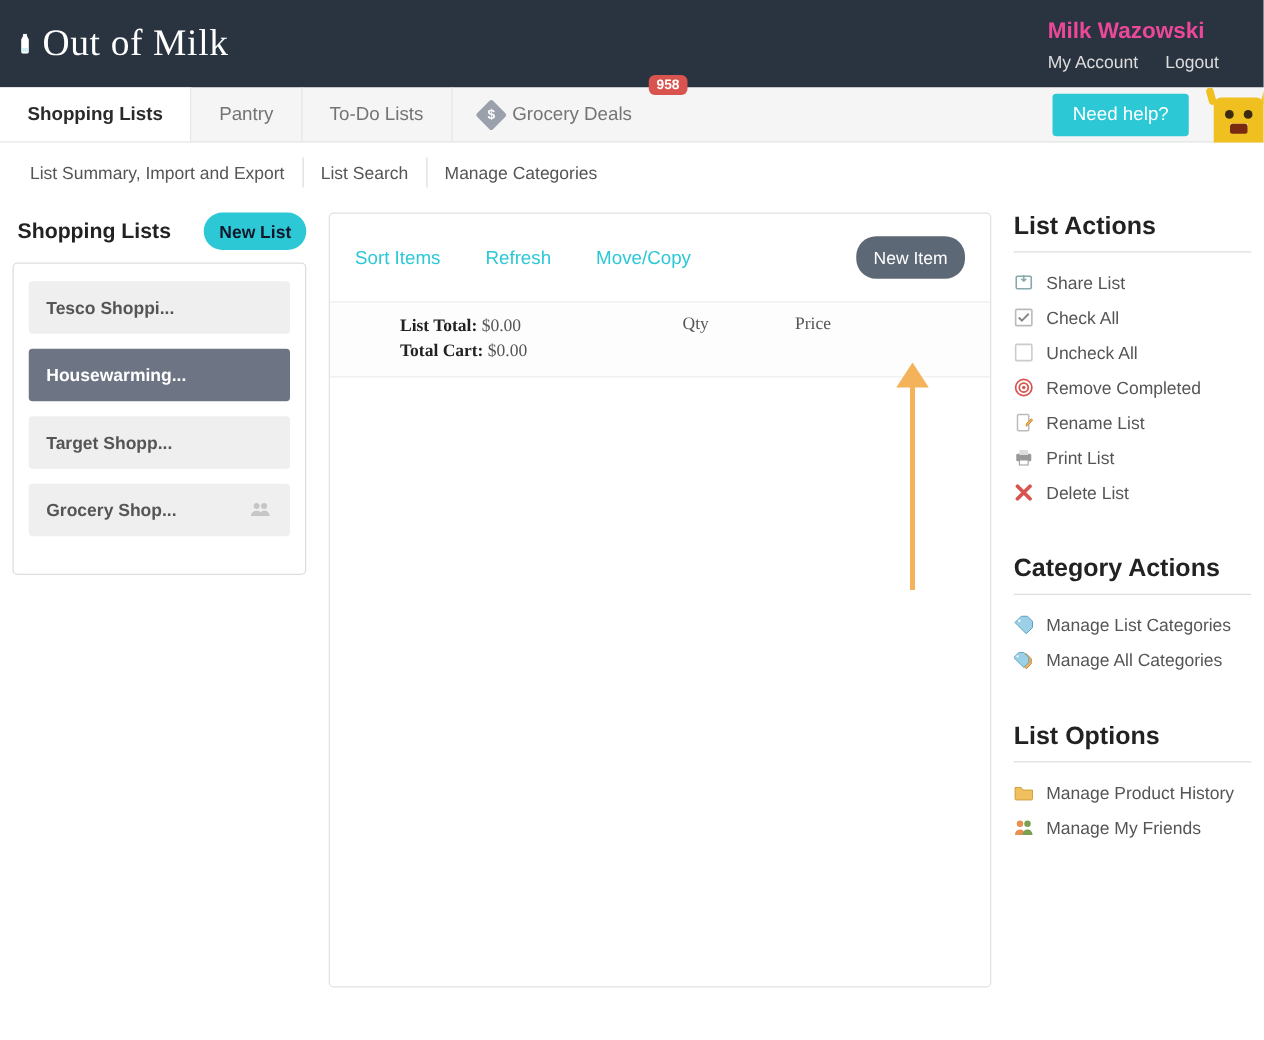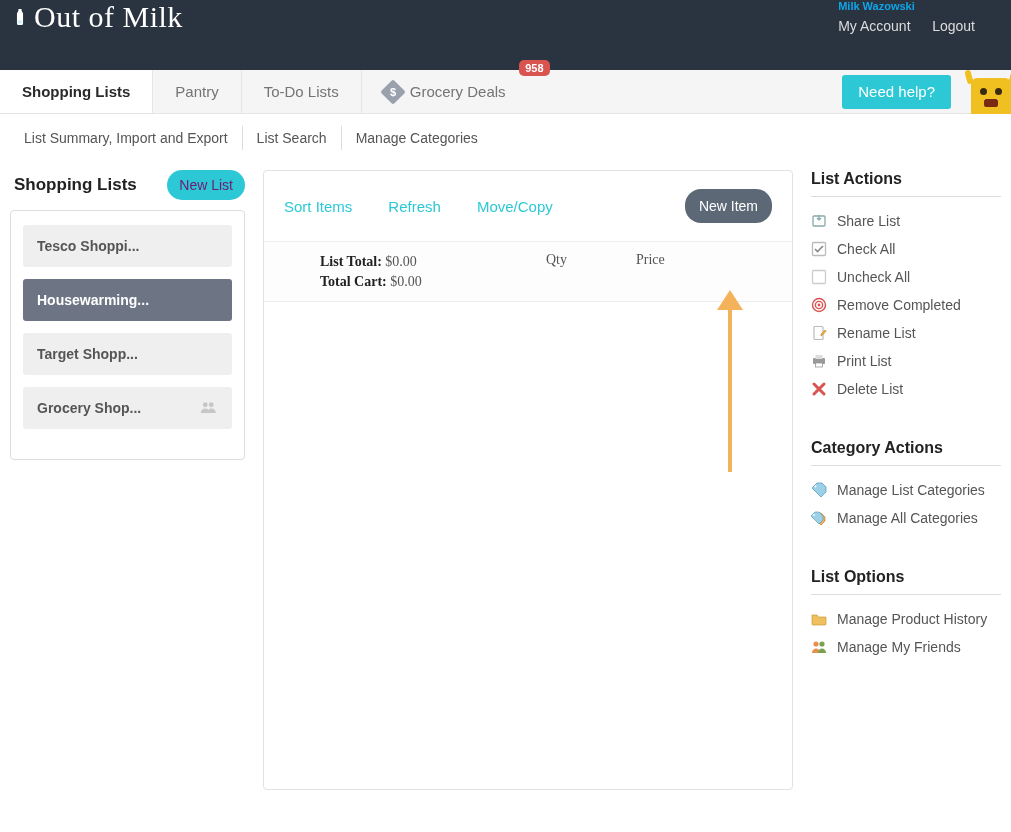--- a/index.html
+++ b/index.html
@@ -1,25 +1,25 @@
 <!DOCTYPE html>
 <html><head>
 <meta charset="utf-8">
 <style>
   * { box-sizing: border-box; margin: 0; padding: 0; }
   body { font-family: "Helvetica Neue", Helvetica, Arial, sans-serif; font-size: 14px; color: #333; background: #fff; width: 1011px; }
   a { text-decoration: none; }
 
   
-  .topbar { background: #2a3340; height: 70px; display: flex; align-items: flex-start; justify-content: space-between; padding: 0 18px 0 12px; }
+  .topbar { background: #2a3340; height: 70px; display: flex; align-items: center; justify-content: space-between; padding: 0 18px 0 12px; }
   .logo { display: flex; align-items: center; gap: 6px; color: #fff; }
   .logo-bottle { width: 26px; height: 42px; }
   .logo-text { font-family: "Brush Script MT","Segoe Script",cursive; font-size: 30px; color: #fff; letter-spacing: 0.5px; }
   .top-right { text-align: left; color: #ddd; font-size: 13px; }
-  .top-right .username { display:block; font-weight: bold; color:#0ea5e9; margin-bottom: 6px; font-size:11px; }
+  .top-right .username { display:block; font-weight: bold; color:#ec4899; margin-bottom: 6px; font-size:18px; }
   .top-right .links a { color: #ddd; margin-right: 18px; font-size: 14px; }
 
   
   .navbar { background: #f5f5f5; border-bottom: 1px solid #e5e5e5; display: flex; align-items: stretch; height: 44px; position: relative; }
   .nav-tab { padding: 0 22px; display: flex; align-items: center; color: #747474; font-size: 15px; border-right: 1px solid #e5e5e5; cursor: pointer; position: relative; }
   .nav-tab.active { background: #fff; color: #2a2a2a; font-weight: bold; }
   .nav-tab .diamond { width: 18px; height: 18px; transform: rotate(45deg); background: #9aa0ac; margin-right: 8px; display:inline-block; border-radius:2px; position:relative; top:0; }
   .nav-tab .diamond::after { content:"$"; transform: rotate(-45deg); position:absolute; inset:0; display:flex; align-items:center; justify-content:center; color:#fff; font-size:11px; font-weight:bold; }
   .badge { position: absolute; top: -10px; right: -14px; background: #d9534f; color:#fff; font-size:11px; font-weight:bold; padding: 2px 6px; border-radius: 5px; }
   .nav-spacer { flex: 1; }
@@ -39,21 +39,21 @@
 
   
   .main { display:flex; gap:18px; padding: 10px 10px 20px 10px; align-items:flex-start; }
   .col-left { width: 235px; }
   .col-center { flex:1; }
   .col-right { width: 190px; }
 
   
   .left-header { display:flex; align-items:center; justify-content:space-between; margin-bottom:10px; padding-left:4px;}
   .left-header h2 { font-size:17px; font-weight:bold; color:#222; }
-  .btn-newlist { background:#2cc8d6; color:#701a75; border:none; border-radius:15px; font-size:14px; padding:7px 12px; cursor:pointer; font-weight:400;}
+  .btn-newlist { background:#2cc8d6; color:#0f172a; border:none; border-radius:15px; font-size:14px; padding:7px 12px; cursor:pointer; font-weight:700;}
   .lists-box { border:1px solid #ddd; border-radius:4px; padding:14px 12px 18px 12px; background:#fff; }
   .list-pill { background:#efefef; color:#555; border-radius:3px; padding:13px 14px; margin-bottom:12px; font-size:14px; cursor:pointer; display:flex; align-items:center; justify-content:space-between; font-weight:600;}
   .list-pill.active { background:#6d7584; color:#fff; }
   .list-pill .share-icon { color:#bfbfbf; font-size:13px; }
 
   
   .center-box { border:1px solid #e2e2e2; border-radius:4px; background:#fff; min-height: 620px; }
   .toolbar { display:flex; align-items:center; gap:36px; padding:18px 20px; }
   .toolbar .link { color:#2cc8d6; font-size:15px; cursor:pointer; }
   .toolbar .spacer { flex:1; }
@@ -64,21 +64,21 @@
   .lh-left b { font-weight:bold; color:#222; }
   .lh-qty { width:90px; text-align:left; }
   .lh-price { width:80px; text-align:left; }
   .lh-end { width:56px; }
 
   .arrow-annotation { position:relative; height:0; }
   .arrow-line { position:absolute; left:464px; top:0px; width:4px; height:170px; background:#f4b35a; }
   .arrow-head { position:absolute; left:453px; top:-12px; width:0; height:0; border-left:13px solid transparent; border-right:13px solid transparent; border-bottom:20px solid #f4b35a; }
 
   
-  .right-section h3 { font-size:16px; font-weight:bold; color:#222; border-bottom:1px solid #ddd; padding-bottom:8px; margin-bottom:10px; }
+  .right-section h3 { font-size:20px; font-weight:bold; color:#222; border-bottom:1px solid #ddd; padding-bottom:8px; margin-bottom:10px; }
   .right-section { margin-bottom:36px; }
   .action-item { display:flex; align-items:center; gap:10px; padding:6px 0; color:#555; font-size:14px; cursor:pointer; }
   .icon { width:16px; height:16px; display:inline-flex; align-items:center; justify-content:center; flex-shrink:0; }
   .icon svg { width:16px; height:16px; }
 </style>
 </head>
 <body>
 
 <div class="topbar">
   <div class="logo">

